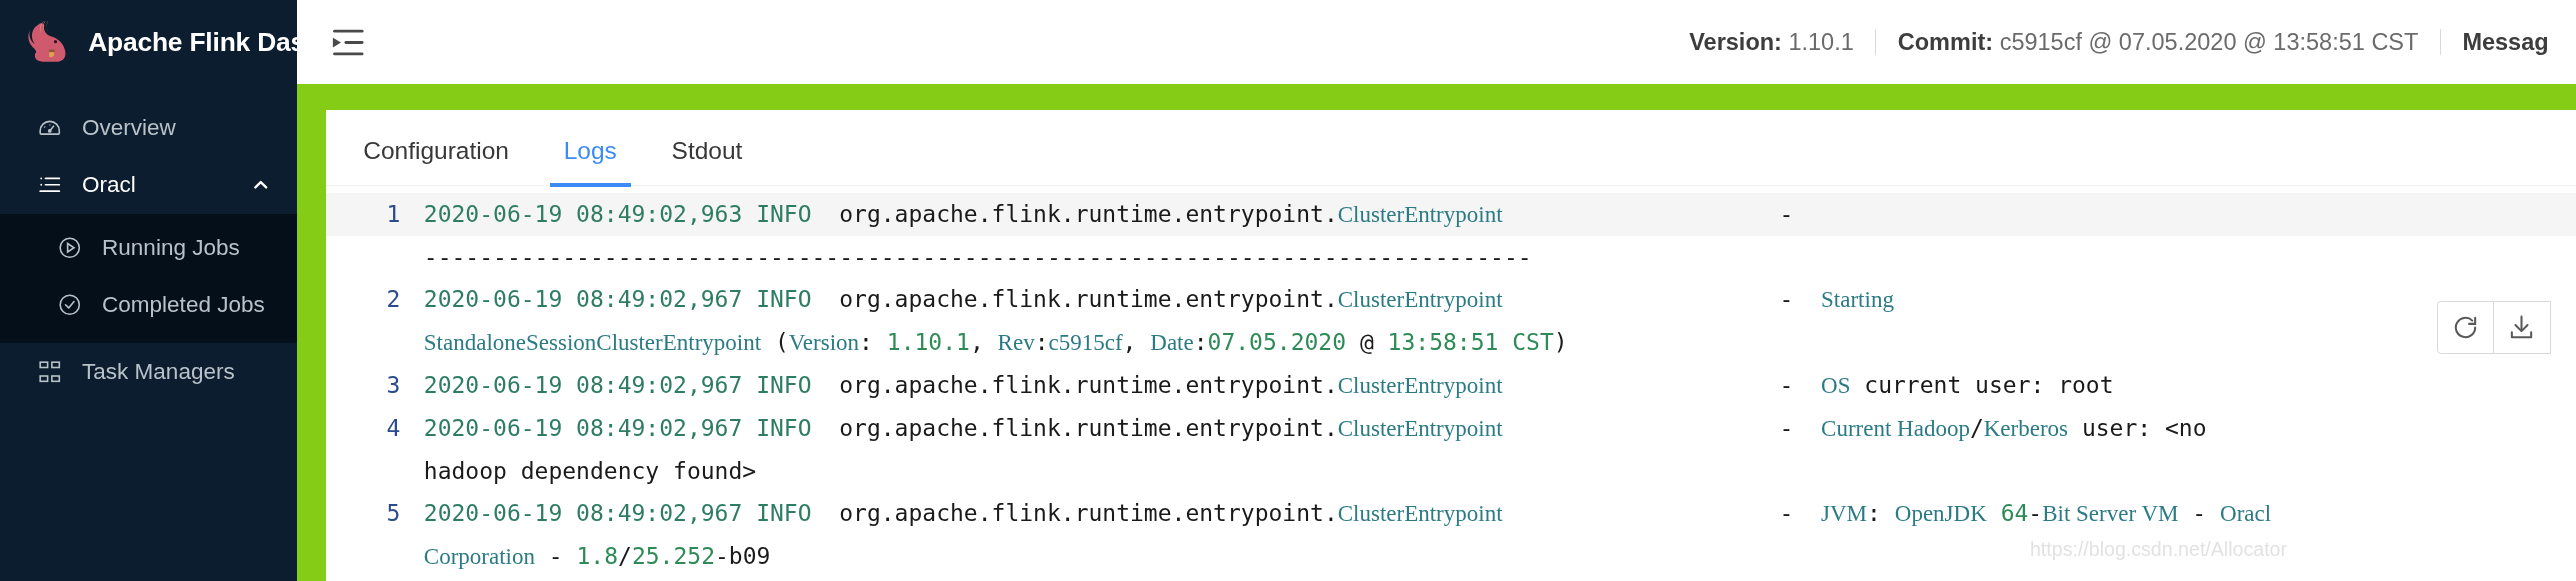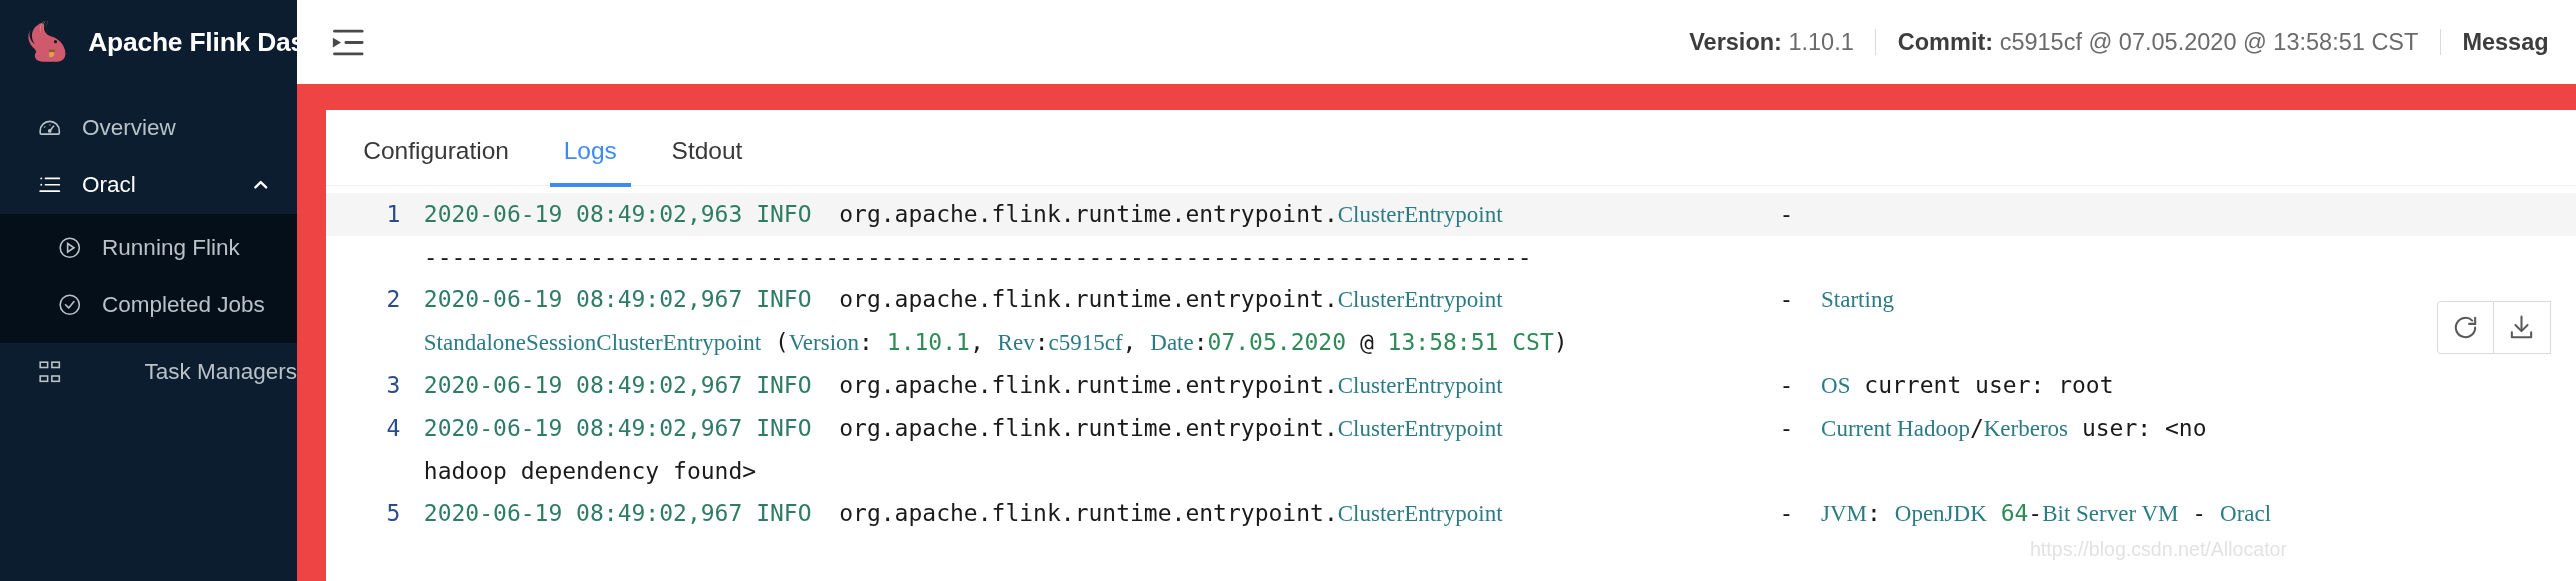--- a/index.html
+++ b/index.html
@@ -83,21 +83,21 @@
     gap: 19.6px;
     cursor: pointer;
   }
   .sub-item .ico { width: 25.5px; height: 25.5px; display:inline-flex; align-items:center; justify-content:center; flex-shrink: 0;}
   .sub-label { font-size: 22.5px; color: #b9c2c9; white-space: nowrap; }
 
   
   .main {
     flex: 1;
     height: 582px;
-    background: #ef4444;
+    background: #84cc16;
     display: flex;
     flex-direction: column;
     overflow: hidden;
   }
   .topbar {
     height: 84px;
     background: #ffffff;
     display: flex;
     align-items: center;
     padding: 0 27.4px 0 29px;
@@ -285,34 +285,34 @@
       </div>
 
       <div class="submenu">
         <div class="sub-item">
           <span class="ico">
             <svg width="25.5" height="25.5" viewBox="0 0 24 24" fill="none" stroke="#b9c2c9" stroke-width="1.5">
               <circle cx="12" cy="12" r="9"></circle>
               <polygon points="10,8 16,12 10,16" fill="none"></polygon>
             </svg>
           </span>
-          <span class="sub-label">Running Flink</span>
+          <span class="sub-label">Running Jobs</span>
         </div>
         <div class="sub-item">
           <span class="ico">
             <svg width="25.5" height="25.5" viewBox="0 0 24 24" fill="none" stroke="#b9c2c9" stroke-width="1.5" stroke-linecap="round" stroke-linejoin="round">
               <circle cx="12" cy="12" r="9"></circle>
               <polyline points="8 12 11 15 16 9"></polyline>
             </svg>
           </span>
           <span class="sub-label">Completed Jobs</span>
         </div>
       </div>
 
-      <div class="nav-item" style="height:57px;justify-content:space-between;">
+      <div class="nav-item" style="height:57px;">
         <span class="ico">
           <svg width="25.5" height="25.5" viewBox="0 0 24 24" fill="none" stroke="#b9c2c9" stroke-width="1.5">
             <rect x="3" y="3" width="7" height="5"></rect>
             <rect x="14" y="3" width="7" height="5"></rect>
             <rect x="3" y="16" width="7" height="5"></rect>
             <rect x="14" y="16" width="7" height="5"></rect>
           </svg>
         </span>
         <span class="nav-label">Task Managers</span>
       </div>
@@ -372,20 +372,21 @@
 
         <div class="logs" id="log-body">
             <div class="logline stripe"><span class="gutter">1</span><span class="logtext"><span class="t-time">2020-06-19 08:49:02,963 </span><span class="t-lvl">INFO</span><span class="t-plain">  org.apache.flink.runtime.entrypoint.</span><span class="t-cls">ClusterEntrypoint</span><span class="t-plain">                    -  </span></span></div>
             <div class="logline"><span class="gutter"></span><span class="logtext"><span class="t-plain">--------------------------------------------------------------------------------</span></span></div>
             <div class="logline"><span class="gutter">2</span><span class="logtext"><span class="t-time">2020-06-19 08:49:02,967 </span><span class="t-lvl">INFO</span><span class="t-plain">  org.apache.flink.runtime.entrypoint.</span><span class="t-cls">ClusterEntrypoint</span><span class="t-plain">                    -  </span><span class="t-cls">Starting</span></span></div>
             <div class="logline"><span class="gutter"></span><span class="logtext"><span class="t-cls">StandaloneSessionClusterEntrypoint</span><span class="t-plain"> (</span><span class="t-cls">Version</span><span class="t-plain">: </span><span class="t-num">1.10.1</span><span class="t-plain">, </span><span class="t-cls">Rev</span><span class="t-plain">:</span><span class="t-cls">c5915cf</span><span class="t-plain">, </span><span class="t-cls">Date</span><span class="t-plain">:</span><span class="t-num">07.05.2020</span><span class="t-plain"> @ </span><span class="t-num">13:58:51 CST</span><span class="t-plain">)</span></span></div>
             <div class="logline"><span class="gutter">3</span><span class="logtext"><span class="t-time">2020-06-19 08:49:02,967 </span><span class="t-lvl">INFO</span><span class="t-plain">  org.apache.flink.runtime.entrypoint.</span><span class="t-cls">ClusterEntrypoint</span><span class="t-plain">                    -  </span><span class="t-cls">OS</span><span class="t-plain"> current user: root</span></span></div>
             <div class="logline"><span class="gutter">4</span><span class="logtext"><span class="t-time">2020-06-19 08:49:02,967 </span><span class="t-lvl">INFO</span><span class="t-plain">  org.apache.flink.runtime.entrypoint.</span><span class="t-cls">ClusterEntrypoint</span><span class="t-plain">                    -  </span><span class="t-cls">Current Hadoop</span><span class="t-plain">/</span><span class="t-cls">Kerberos</span><span class="t-plain"> user: &lt;no</span></span></div>
             <div class="logline"><span class="gutter"></span><span class="logtext"><span class="t-plain">hadoop dependency found&gt;</span></span></div>
             <div class="logline"><span class="gutter">5</span><span class="logtext"><span class="t-time">2020-06-19 08:49:02,967 </span><span class="t-lvl">INFO</span><span class="t-plain">  org.apache.flink.runtime.entrypoint.</span><span class="t-cls">ClusterEntrypoint</span><span class="t-plain">                    -  </span><span class="t-cls">JVM</span><span class="t-plain">: </span><span class="t-cls">OpenJDK</span><span class="t-plain"> </span><span class="t-num">64</span><span class="t-plain">-</span><span class="t-cls">Bit Server VM</span><span class="t-plain"> - </span><span class="t-cls">Oracl</span></span></div>
+            <div class="logline"><span class="gutter"></span><span class="logtext"><span class="t-cls">Corporation</span><span class="t-plain"> - </span><span class="t-num">1.8</span><span class="t-plain">/</span><span class="t-num">25.252</span><span class="t-plain">-b09</span></span></div>
           </div>
 
         <div class="watermark">https://blog.csdn.net/Allocator</div>
       </div>
     </div>
 
   </section>
 </div>
 
 

